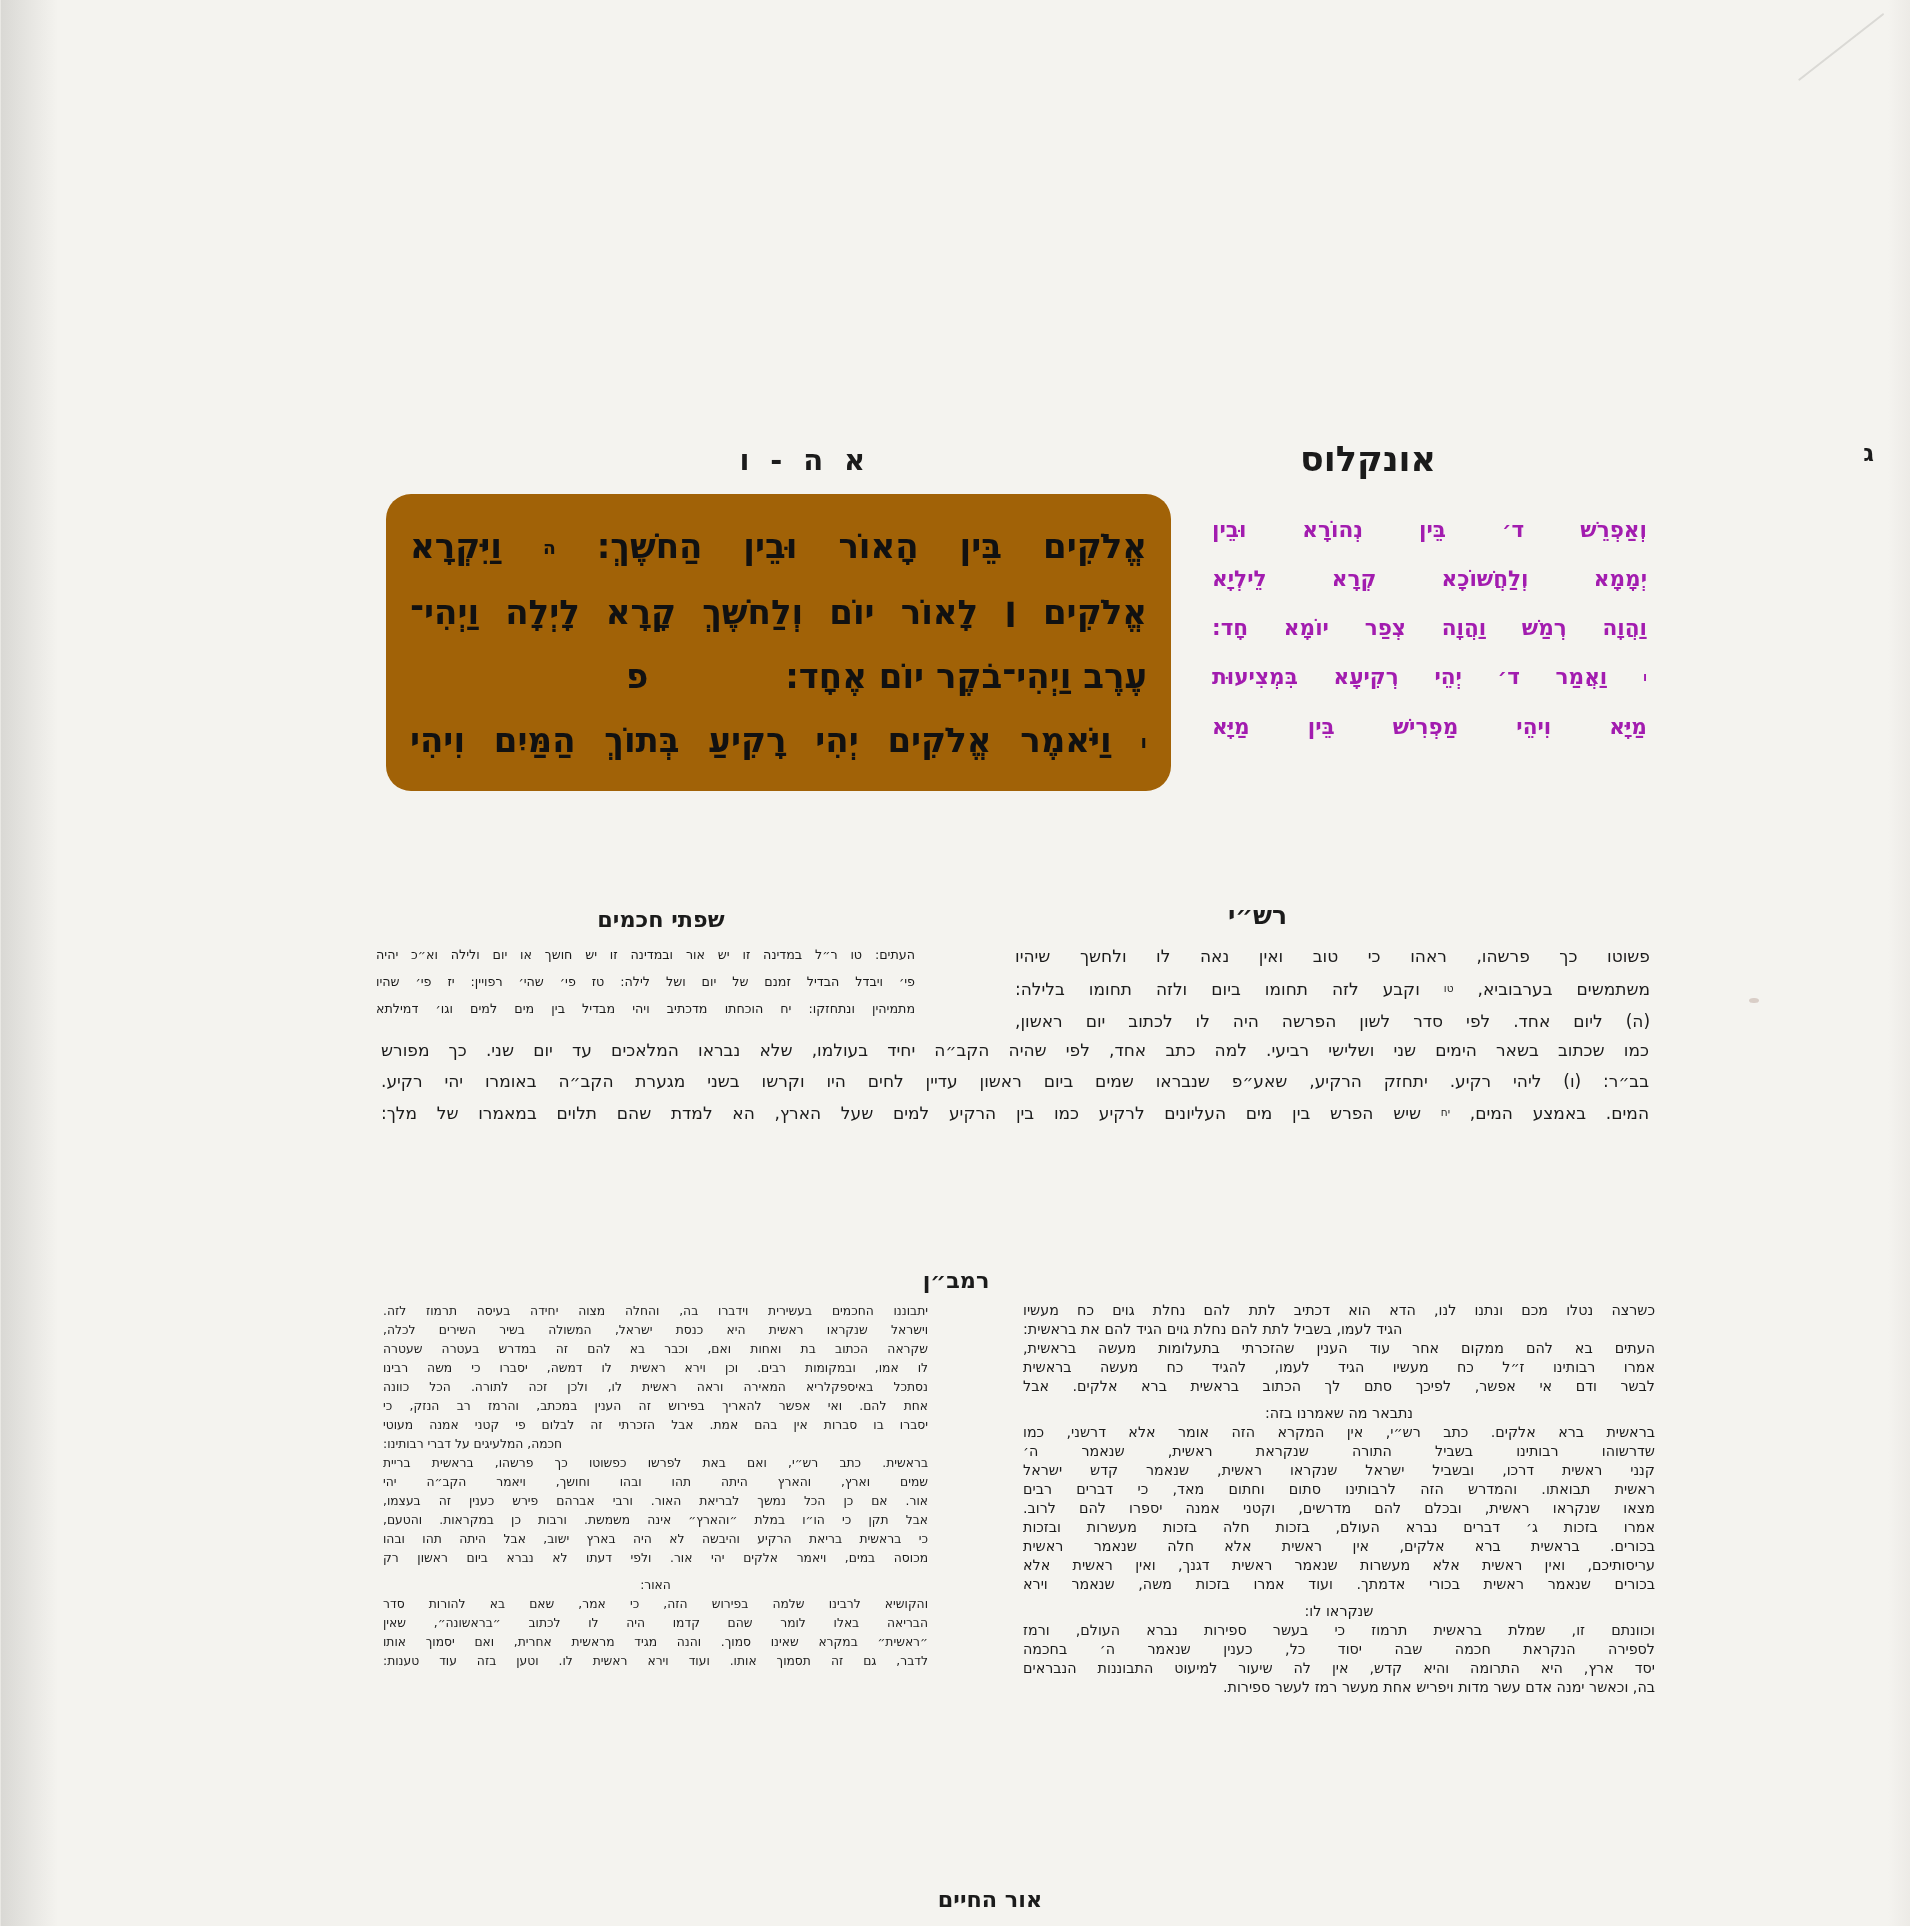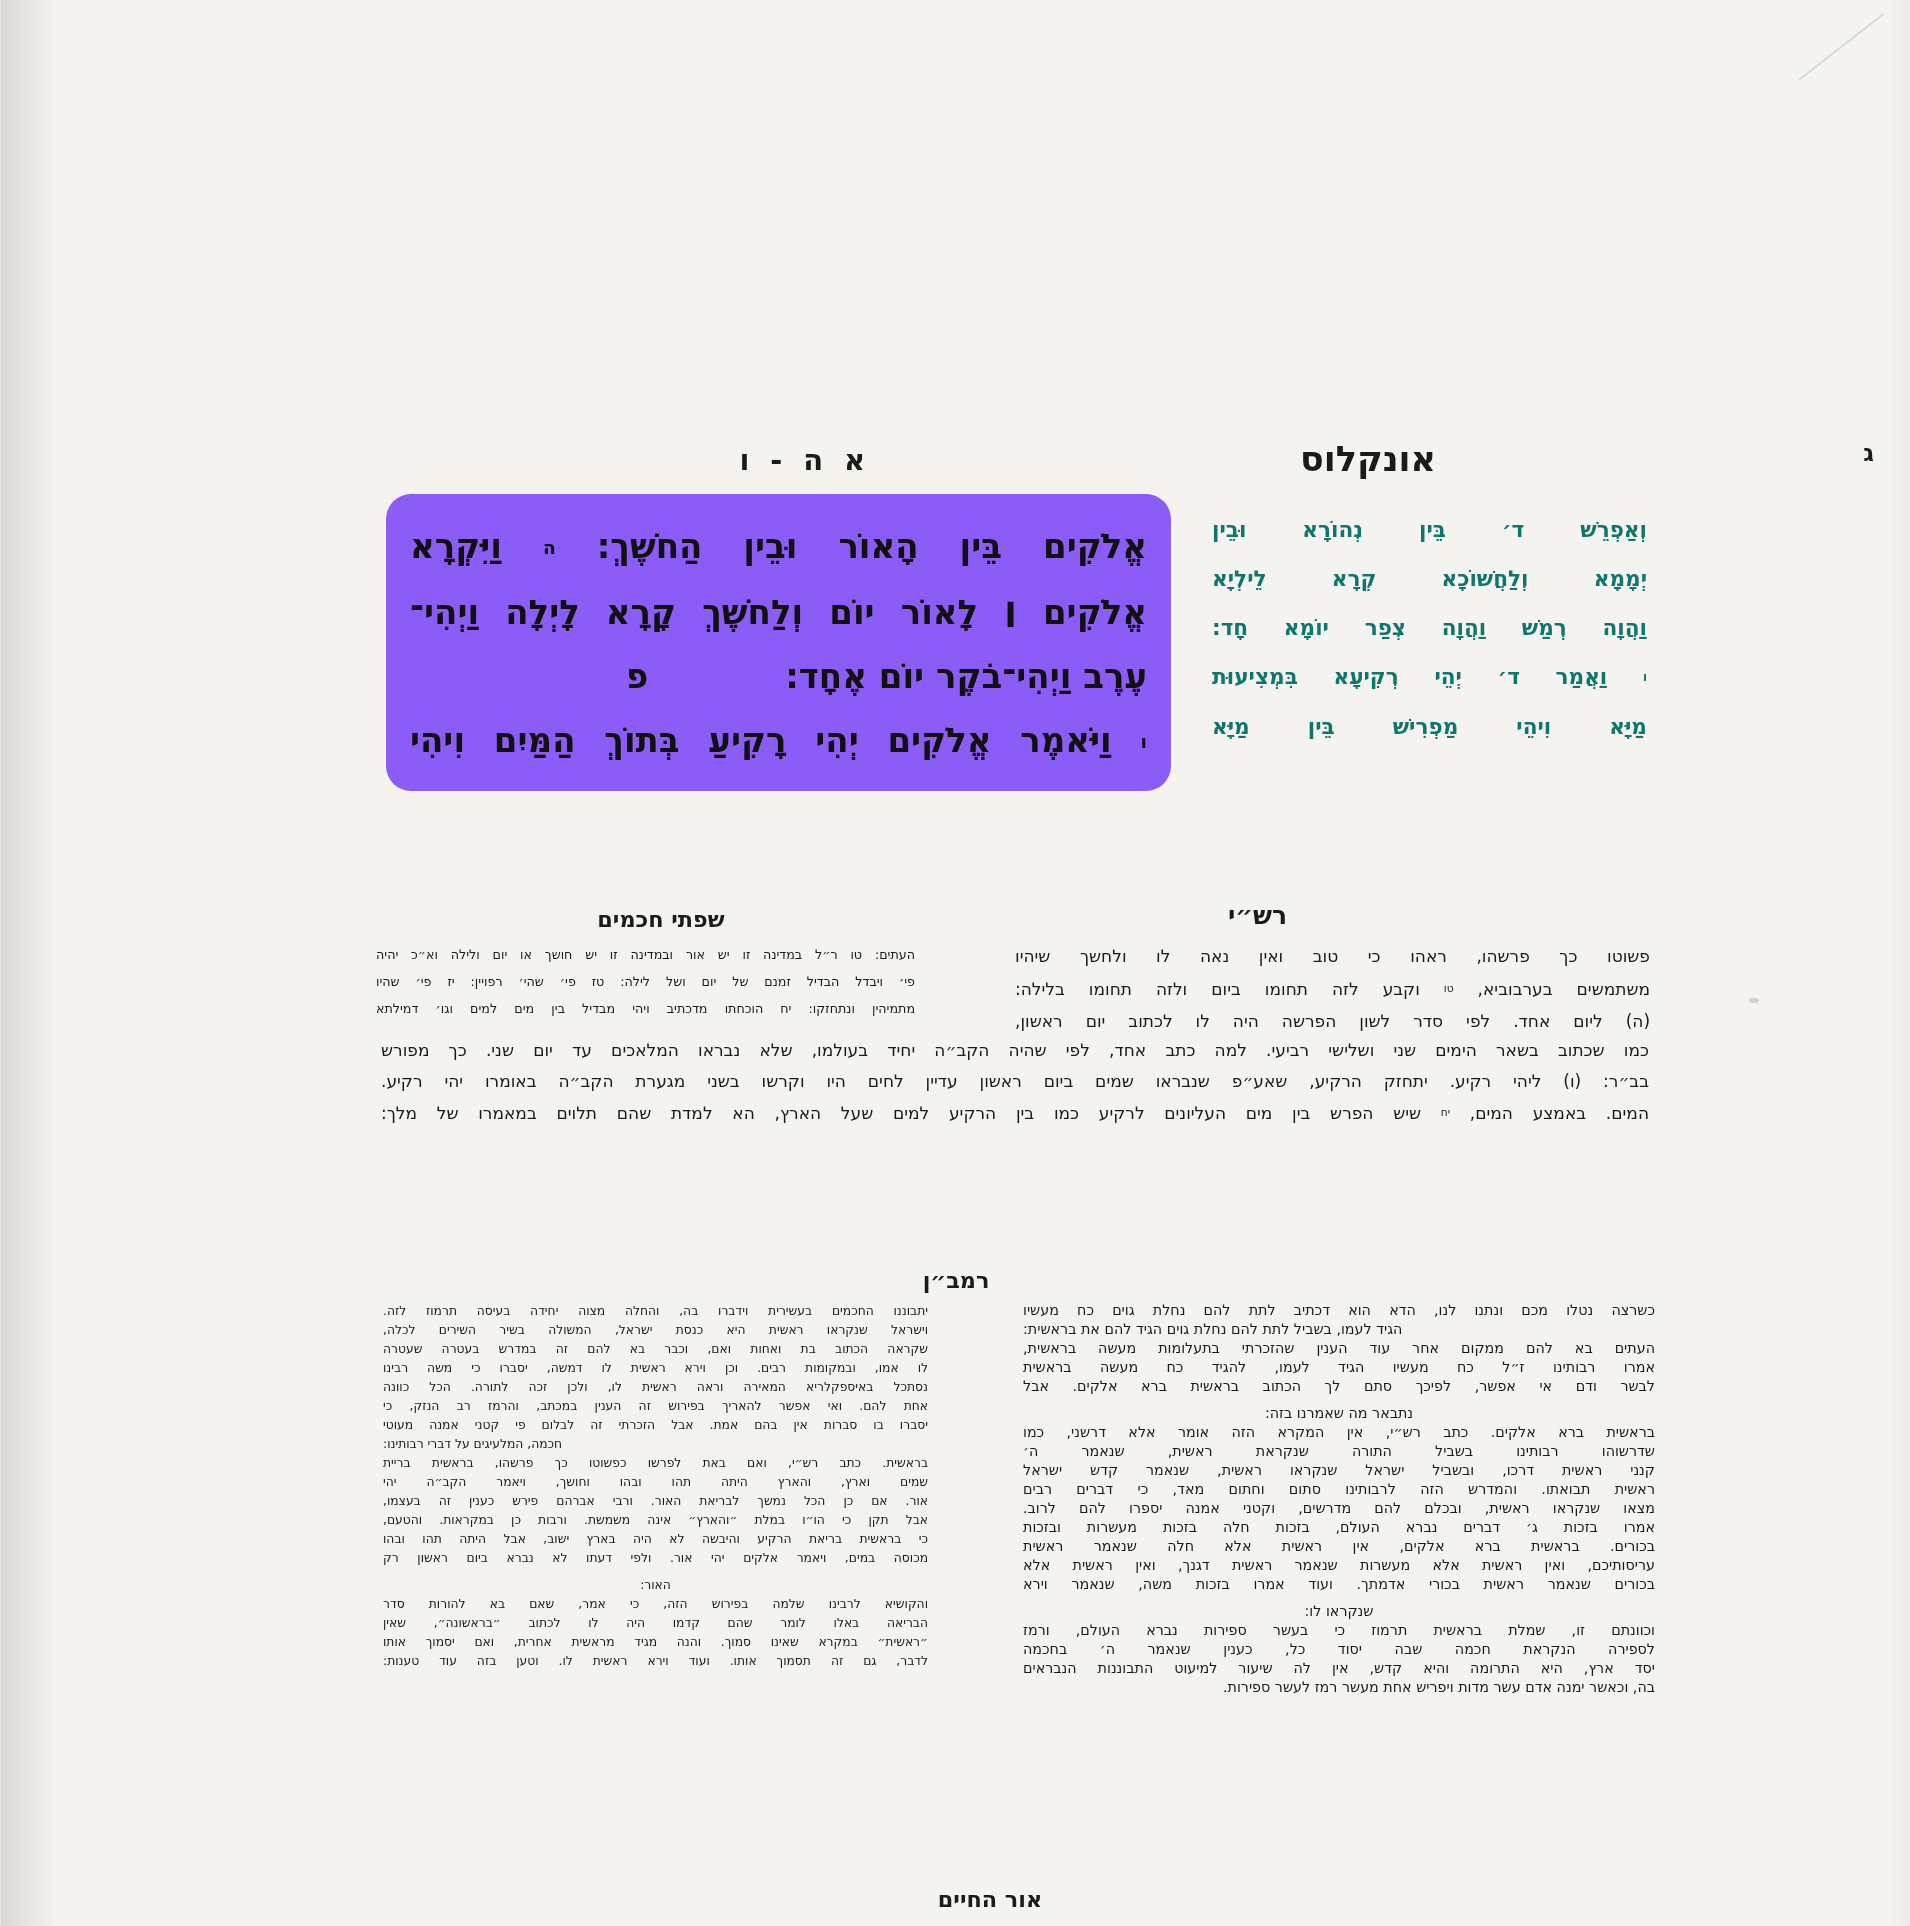--- a/index.html
+++ b/index.html
@@ -19,25 +19,25 @@
   .hdr{position:absolute;text-align:center;font-weight:bold;white-space:nowrap;}
   .onkelos-title{left:1287px;top:439px;width:162px;font-size:35px;}
   .verse-range{left:728px;top:443px;width:154px;font-size:29px;font-weight:600;letter-spacing:5.4px;}
   .page-letter{left:1849px;top:439px;width:39px;font-size:24px;font-weight:600;}
   .rashi-title{left:1186px;top:901px;width:143px;font-size:25px;}
   .siftei-title{left:561px;top:906px;width:200px;font-size:22.3px;}
   .ramban-title{left:875px;top:1267px;width:162px;font-size:22.3px;}
   .oh-title{left:882px;top:1886px;width:216px;font-size:22.3px;}
 
   .torah-box{position:absolute;left:386px;top:494px;width:785px;height:297px;
-    background:#8b5cf6;border-radius:25px;padding:20px 24px 0 24px;box-sizing:border-box;}
+    background:#a16207;border-radius:25px;padding:20px 24px 0 24px;box-sizing:border-box;}
   .torah-box .line{font-size:34px;font-weight:700;line-height:64px;color:#111;}
 
   .onkelos-col{position:absolute;left:1212px;top:505px;width:435px;}
-  .onkelos-col .line{font-size:21.6px;font-weight:700;line-height:49px;color:#0f766e;}
+  .onkelos-col .line{font-size:21.6px;font-weight:700;line-height:49px;color:#a21caf;}
 
   .rashi-right{position:absolute;left:1015px;top:940px;width:635px;}
   .rashi-right .line{font-size:17px;line-height:32px;}
   .rashi-full{position:absolute;left:381px;top:1035px;width:1268px;}
   .rashi-full .line{font-size:17px;line-height:31px;}
   .siftei-block{position:absolute;left:376px;top:941px;width:539px;}
   .siftei-block .line{font-size:12.7px;line-height:27px;}
 
   .ramban-right{position:absolute;left:1023px;top:1301px;width:632px;}
   .ramban-right .line{font-size:14.3px;line-height:19px;}

